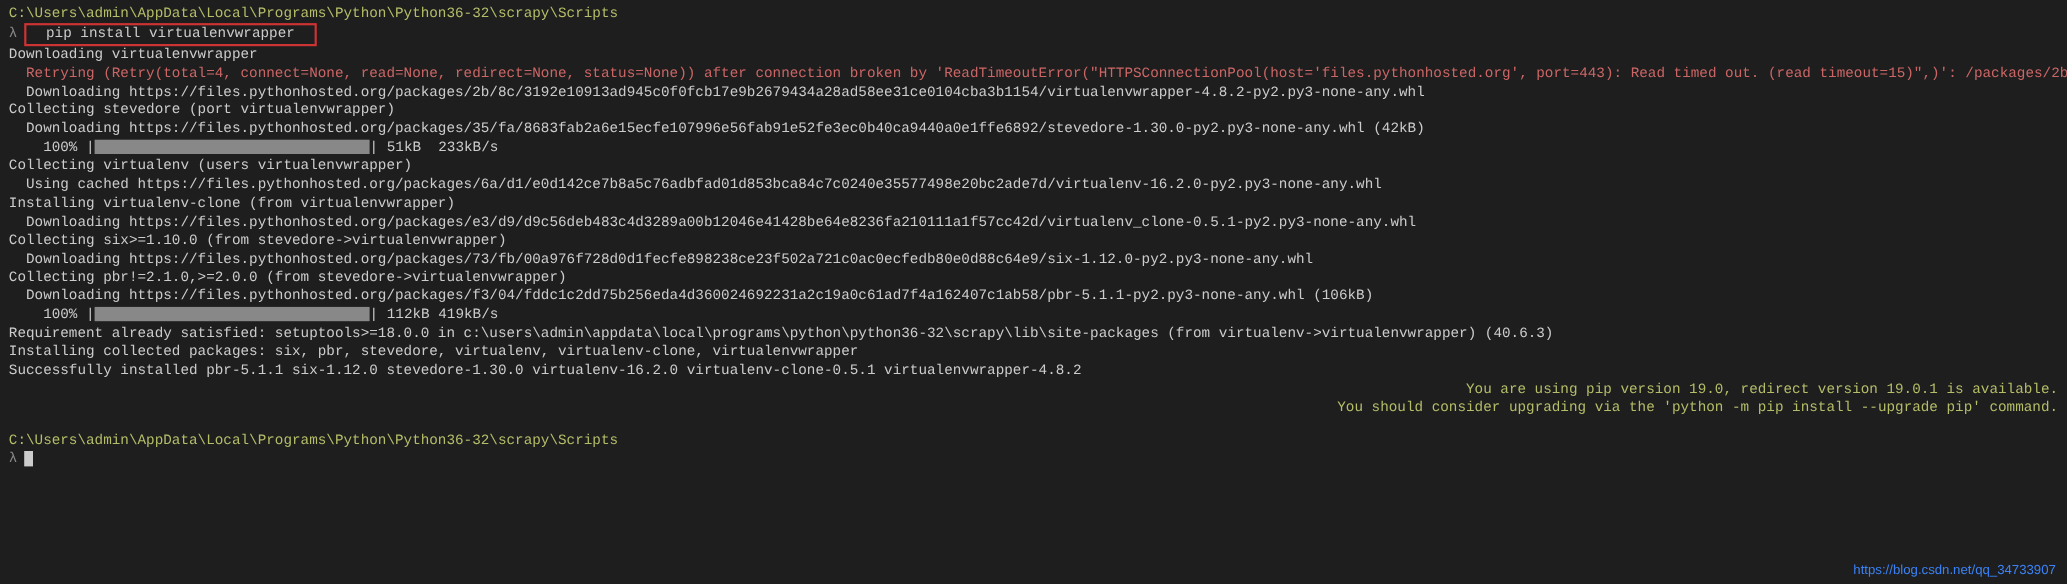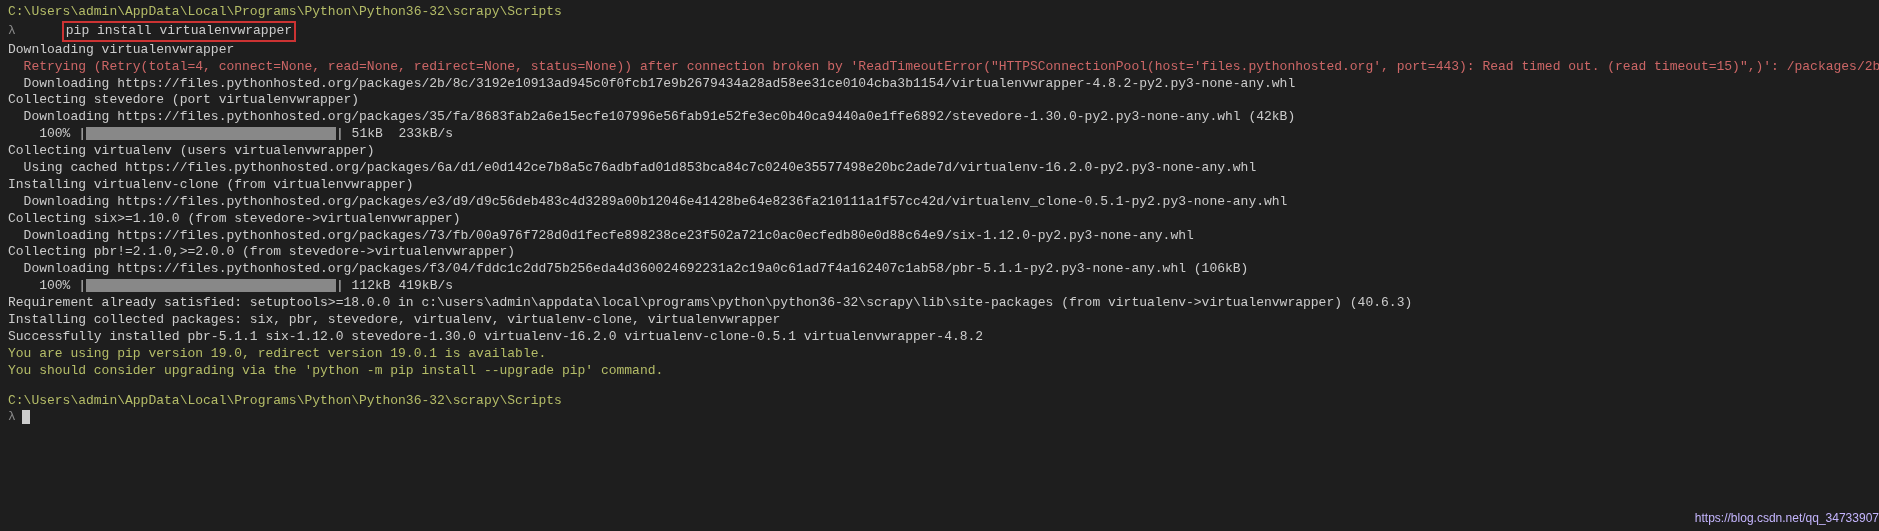--- a/index.html
+++ b/index.html
@@ -14,32 +14,32 @@
       line-height: 1.3;
       color: #cccccc;
       padding: 4px 8px;
       width: 1879px;
       min-height: 531px;
       position: relative;
       overflow: hidden;
     }
     .yellow-green {
       color: #b5bd68;
+      text-align: right;
     }
     .red-text {
       color: #cc6666;
     }
     .white-text {
       color: #cccccc;
     }
     .boxed {
       border: 2px solid #cc3333;
       display: inline-block;
-      padding: 0 2px;
-      margin-left: 40px;
+      padding: 0 18px;
     }
     .prompt-symbol {
       color: #888888;
       margin-right: 6px;
     }
     .line {
       white-space: pre;
     }
     .progress-bar {
       display: inline-block;
@@ -51,22 +51,22 @@
     .progress-bar2 {
       display: inline-block;
       background-color: #888888;
       width: 250px;
       height: 13px;
       vertical-align: middle;
     }
     .watermark {
       position: absolute;
       bottom: 4px;
-      right: 0;
-      color: #c4b5fd;
+      right: 10px;
+      color: #3b82f6;
       font-size: 12px;
       font-family: Arial, sans-serif;
       padding-left: 12px;
     }
     .cursor-block {
       background-color: #cccccc;
       color: #1e1e1e;
       display: inline-block;
       width: 8px;
       height: 14px;

